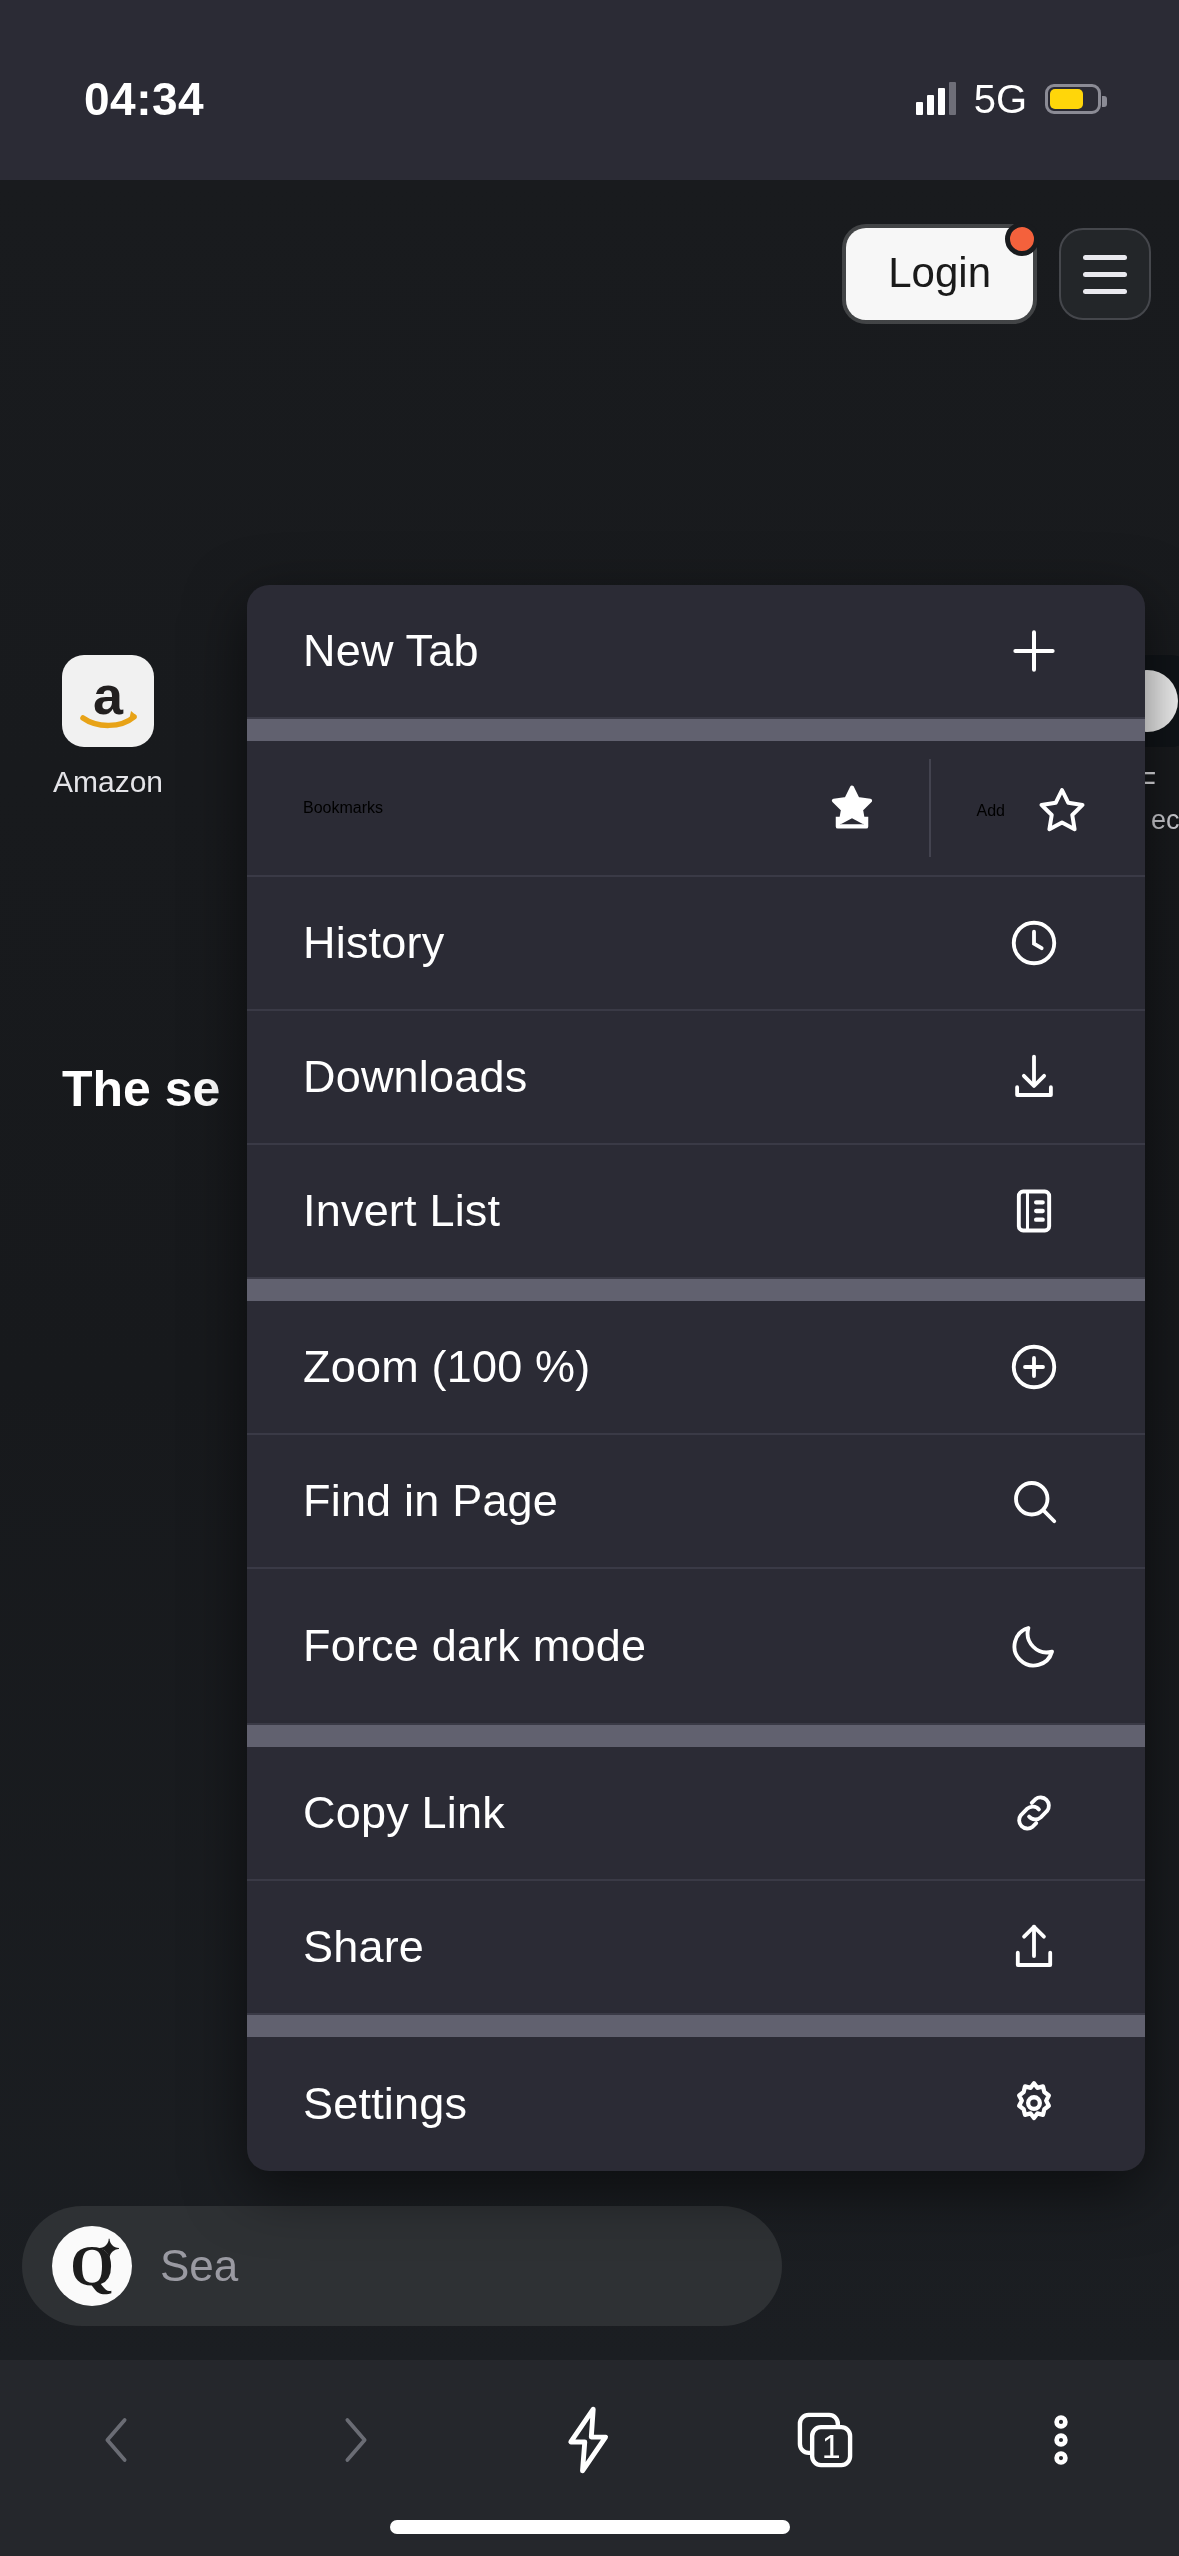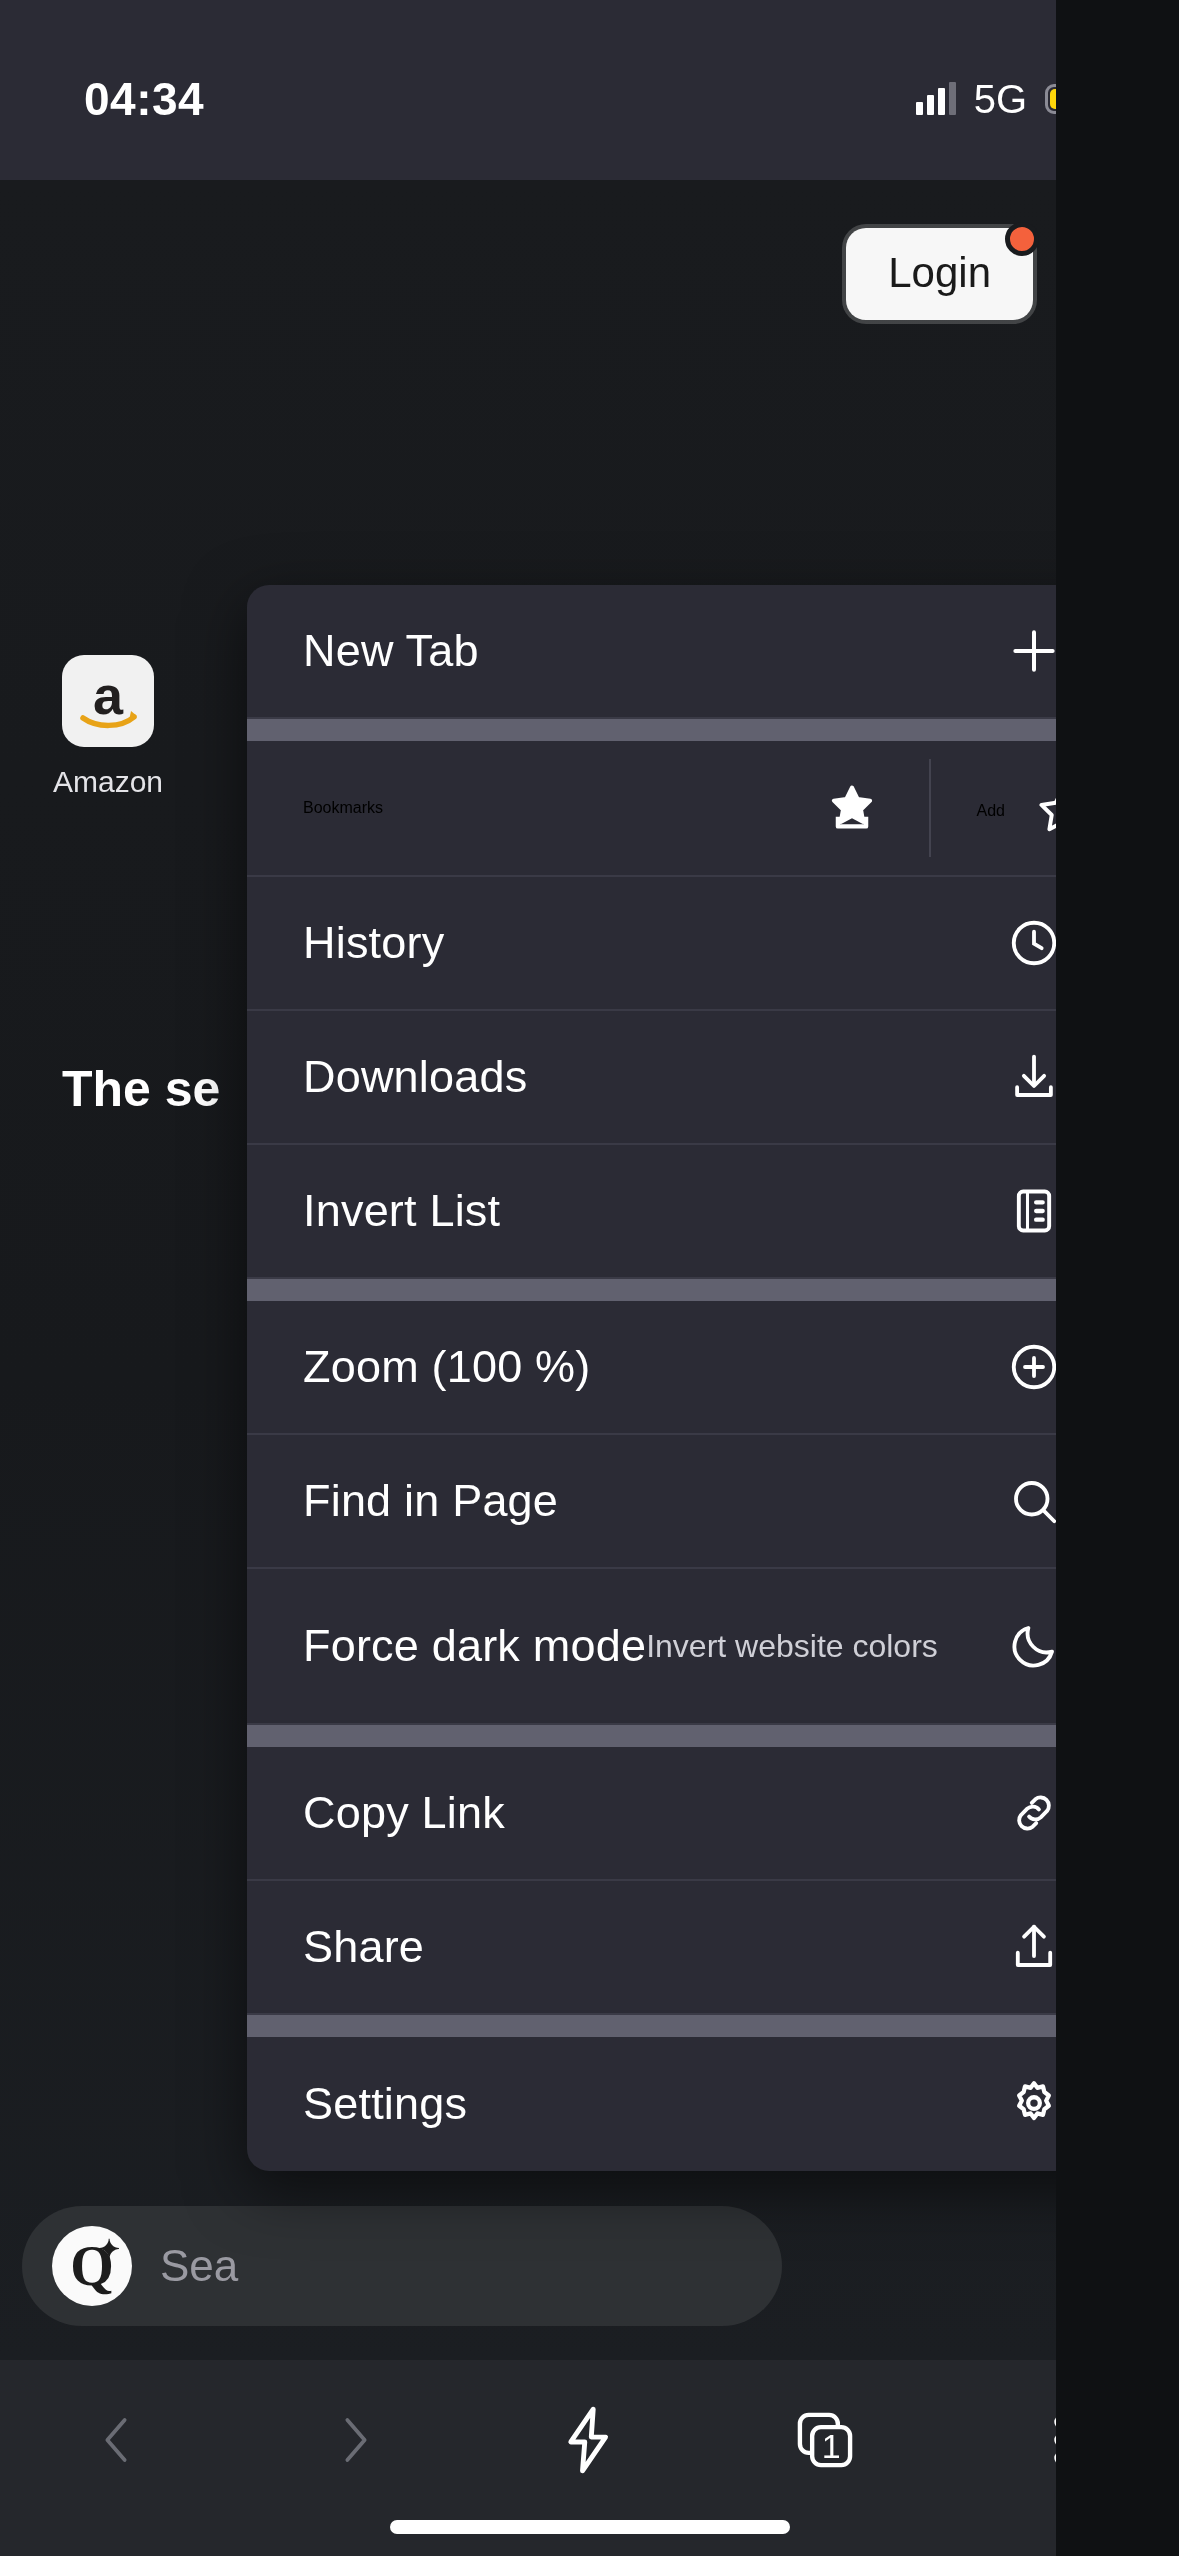--- a/index.html
+++ b/index.html
@@ -3,21 +3,21 @@
 <meta charset="utf-8">
 <style>
   * { margin:0; padding:0; box-sizing:border-box; }
   html,body{
     width:1179px; height:2556px;
     background:#0f1113;
     font-family:"Liberation Sans", sans-serif;
     overflow:hidden;
   }
   #screen{
-    position:relative; width:1056px; height:2556px;
+    position:relative; width:1179px; height:2556px;
     background:#a21caf;
     overflow:hidden;
   }
 
   
   #statusbar{
     position:absolute; top:0; left:0; width:1179px; height:180px;
     background:#2b2b35;
     display:flex; align-items:center; justify-content:space-between;
     padding:0 78px 0 84px;
@@ -301,21 +301,20 @@
           <circle cx="11" cy="11" r="7"></circle>
             <path d="M16.2 16.2L21 21"></path>
         </svg>
       </span>
     </div>
 
 
     <div class="row tall">
       <span class="txtwrap">
         <span class="label">Force dark mode</span>
-        <span class="sublabel">Invert website colors</span>
       </span>
       <span class="ico">
         <svg width="54" height="54" viewBox="0 0 24 24" fill="none" stroke="#fff" stroke-width="1.7" stroke-linecap="round" stroke-linejoin="round">
           <path d="M20 14.5A8.5 8.5 0 0 1 9.5 4 8.5 8.5 0 1 0 20 14.5z"></path>
         </svg>
       </span>
     </div>
 
     <div class="thick-sep"></div>
 

